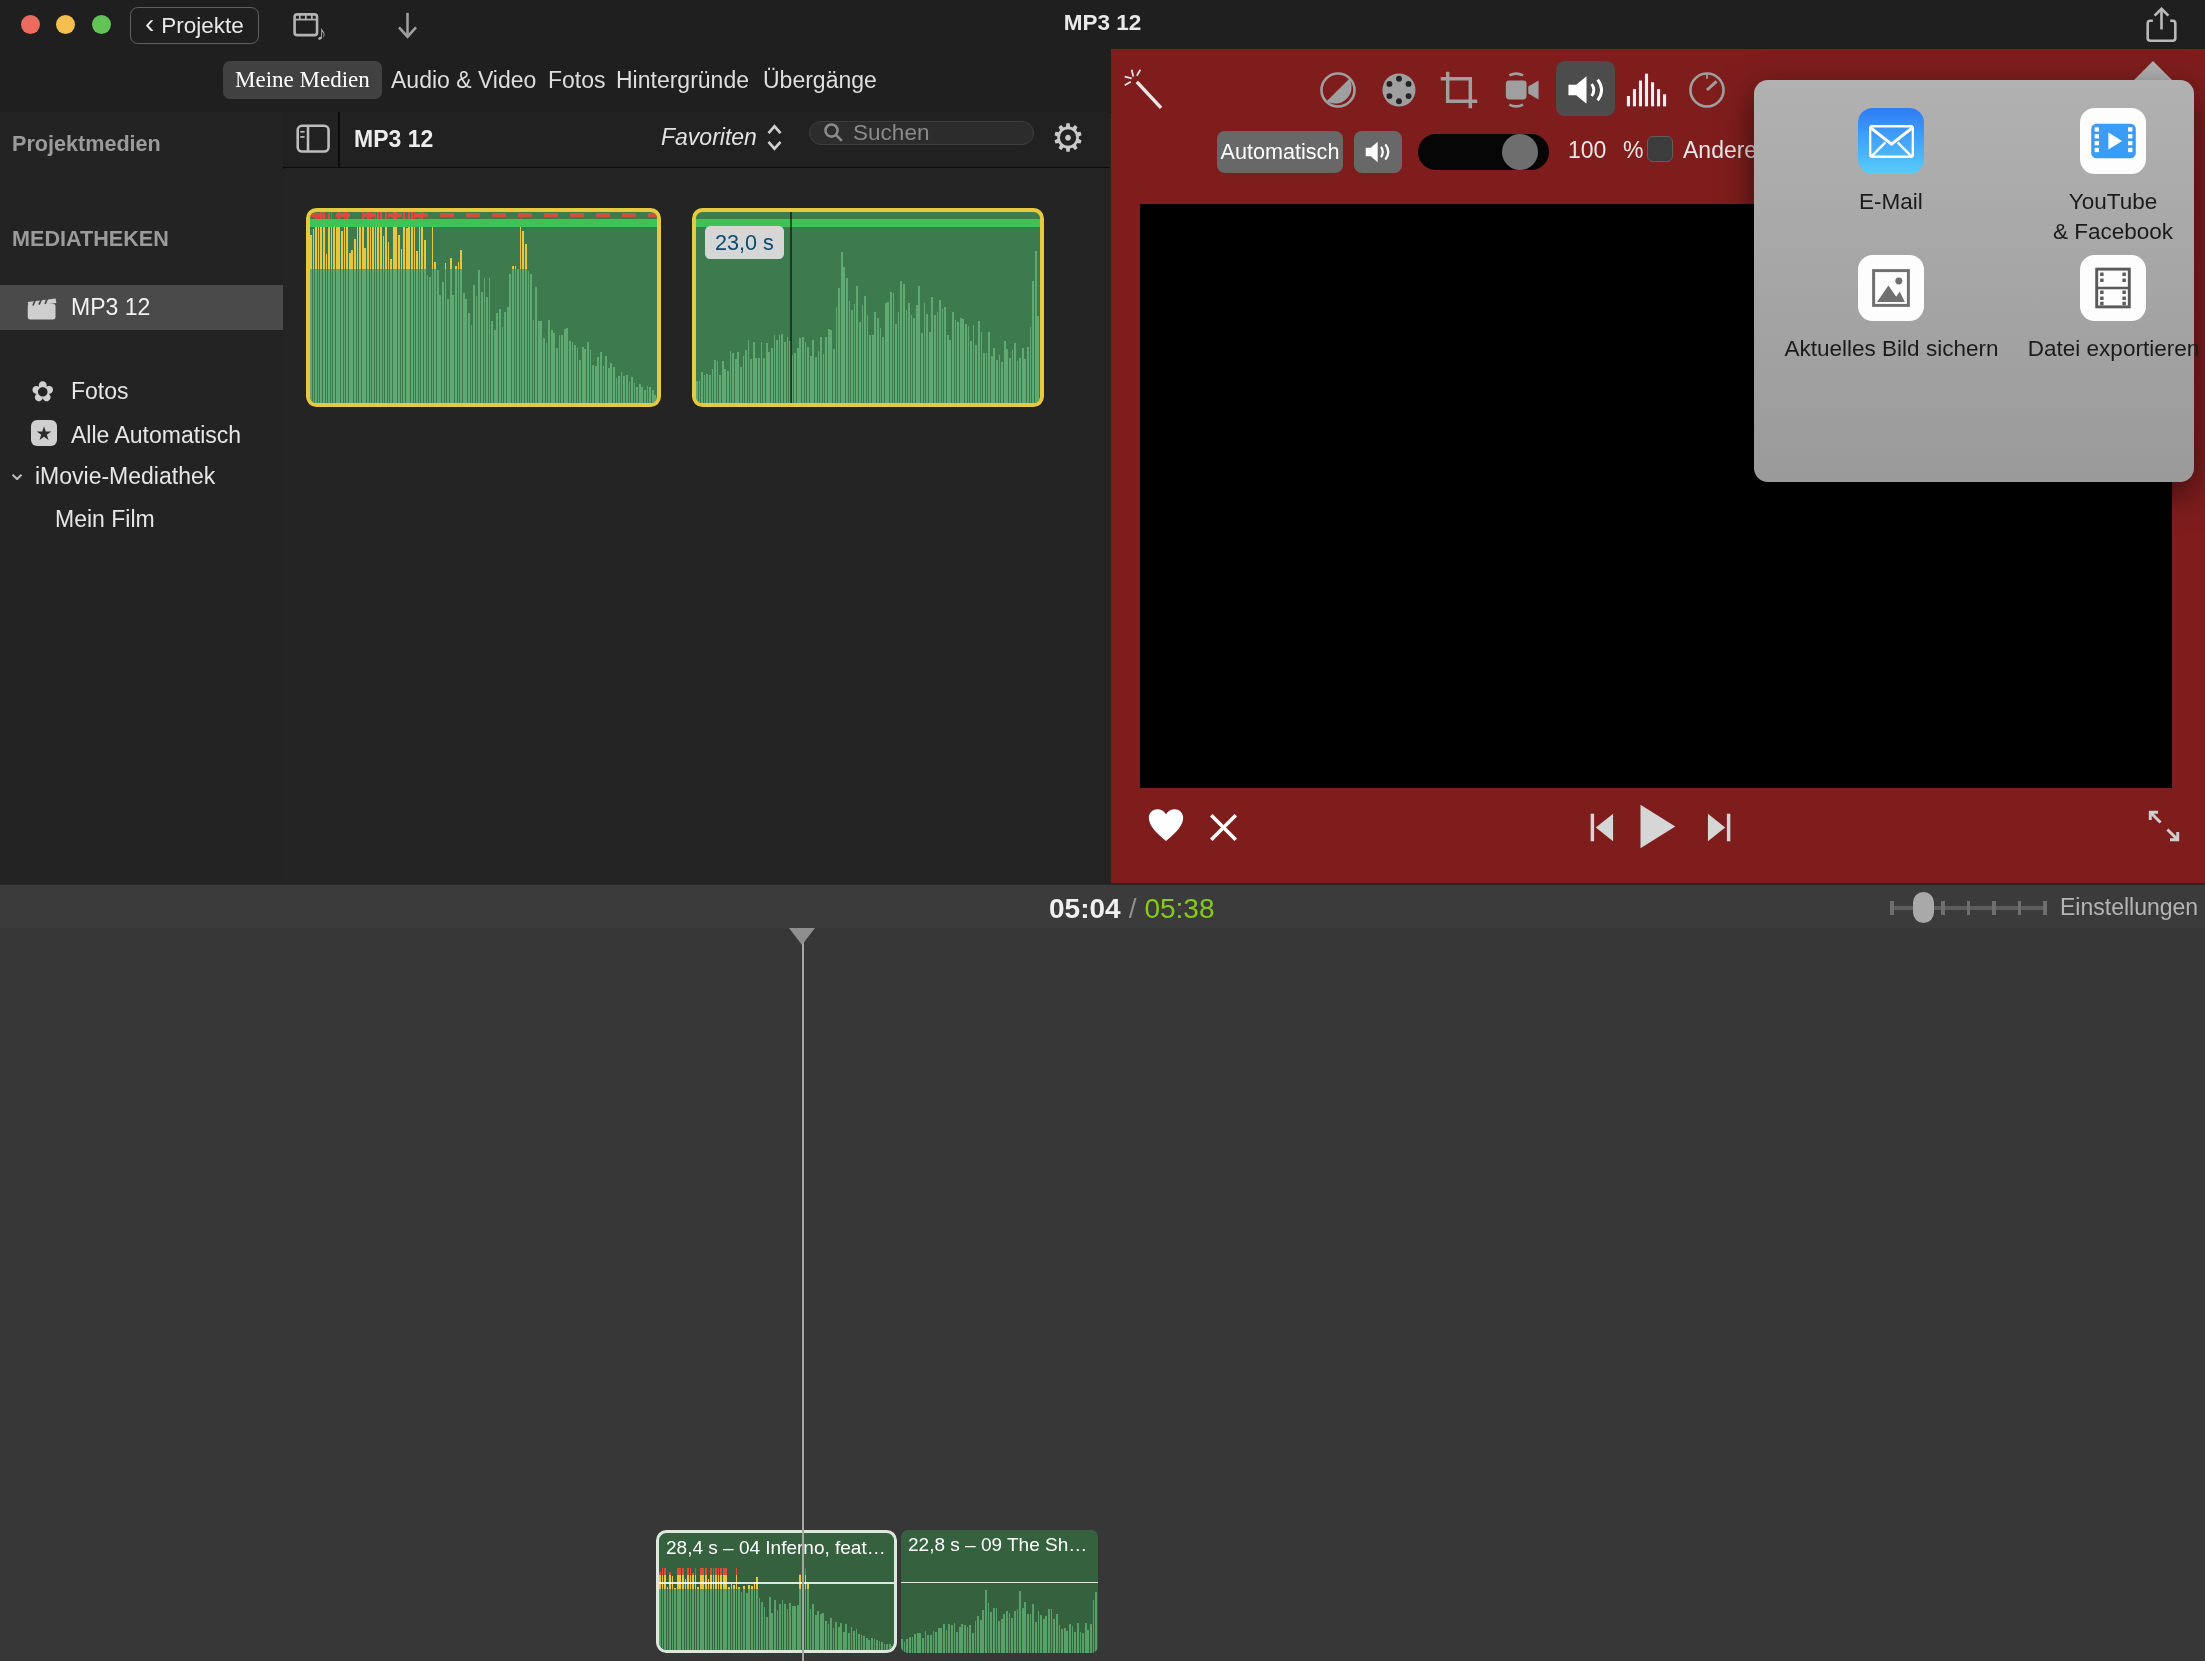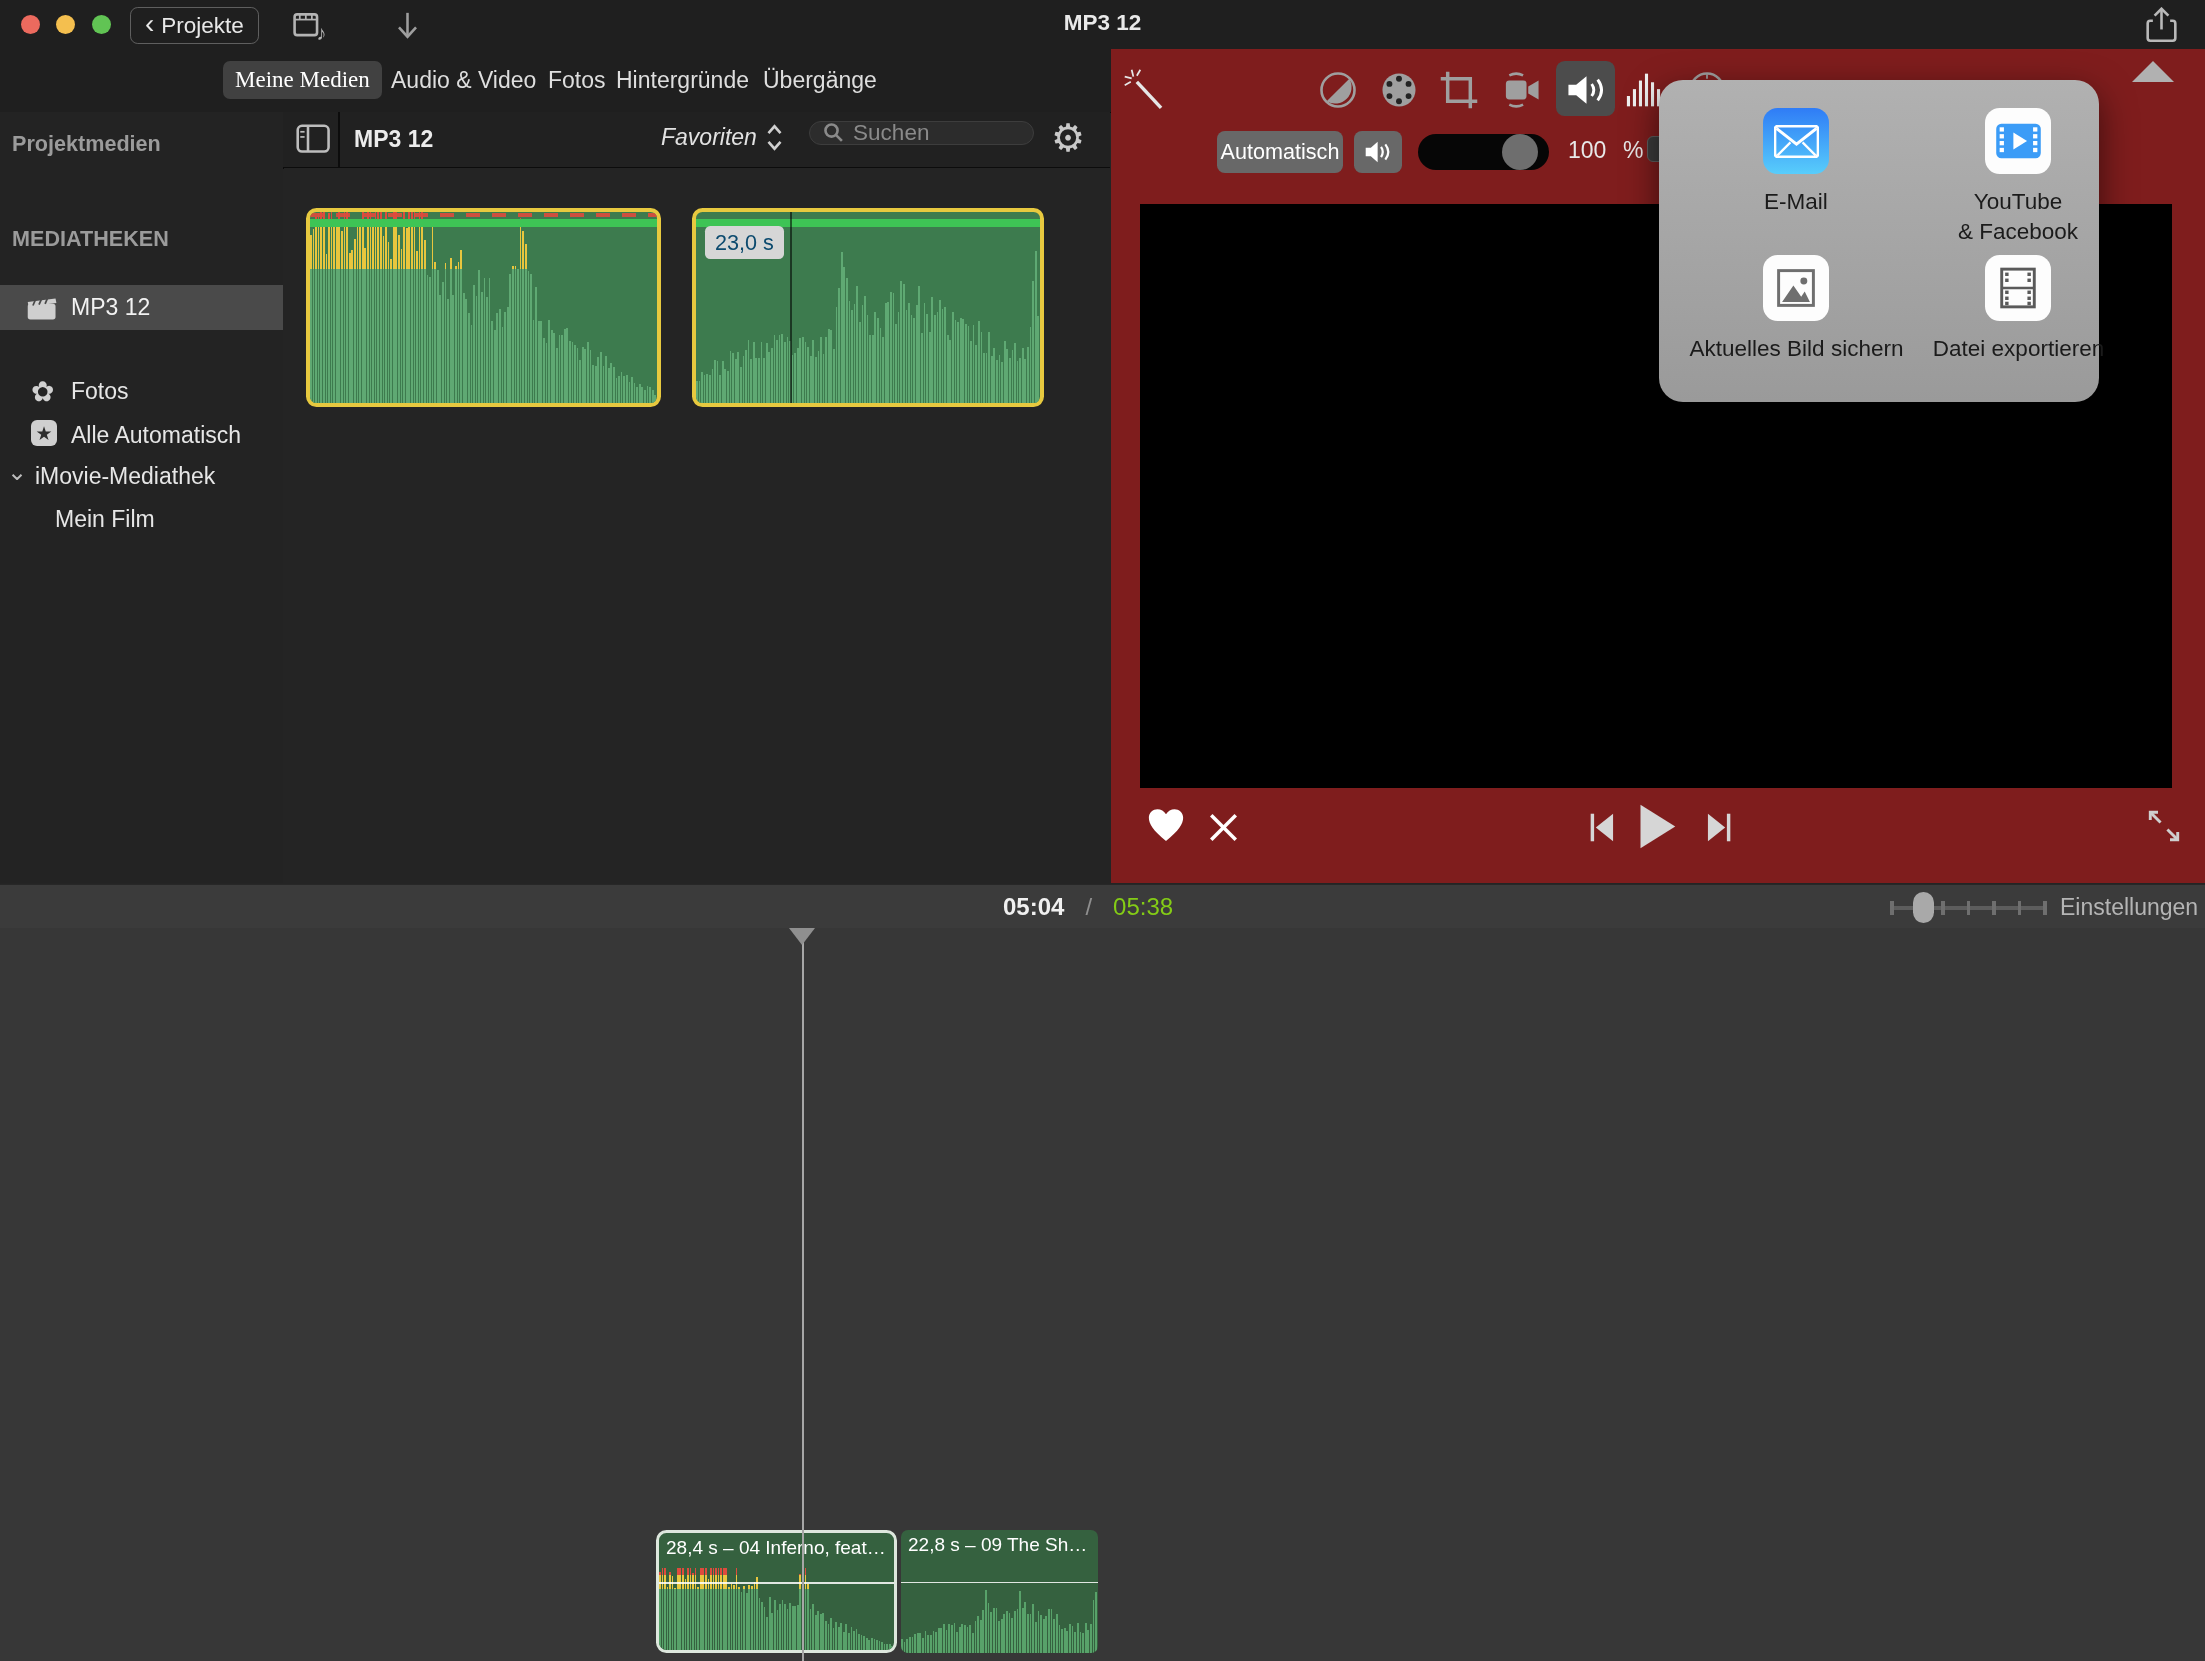--- a/index.html
+++ b/index.html
@@ -47,33 +47,33 @@
   .vt-icon{position:absolute;top:17.3px;width:48px;height:48px;display:flex;align-items:center;justify-content:center;}
   .vt-sel{position:absolute;left:445px;top:12px;width:59px;height:55px;background:#4c4c4c;border-radius:8.6px;}
   .gray-btn{position:absolute;background:#686868;border-radius:7.8px;color:#fff;display:flex;align-items:center;
             justify-content:center;font-size:21.6px;}
   #vol-track{left:307px;top:85px;width:131px;height:36px;background:#060606;border-radius:18px;}
   #vol-knob{left:391px;top:85px;width:36px;height:36px;background:#6e6e6e;border-radius:50%;}
   .v-num{color:#e8e8e8;font-size:23px;}
   #other-chk{left:536px;top:87px;width:26px;height:26px;background:#3c3c3c;border:1.7px solid #5e5e5e;border-radius:6px;box-sizing:border-box;}
   #video{left:28.5px;top:155px;width:1032px;height:584px;background:#000;}
   
-  #share-pop{left:1659px;top:80px;width:440px;height:322px;border-radius:24px;z-index:50;
+  #share-pop{left:1754px;top:80px;width:440px;height:402px;border-radius:14px;z-index:50;
              background:linear-gradient(180deg,#b1b1b1,#9a9a9a);box-shadow:0 12px 35px rgba(0,0,0,.55);}
   #share-arrow{left:2132px;top:61px;width:0;height:0;border-left:21px solid transparent;z-index:50;
                border-right:21px solid transparent;border-bottom:21px solid #b1b1b1;}
   .share-tile{position:absolute;width:66px;height:66px;border-radius:14.7px;background:#fdfdfd;
               display:flex;align-items:center;justify-content:center;}
   .share-label{position:absolute;font-size:22.5px;color:#1b1b1b;text-align:center;white-space:nowrap;}
   .tile-mail{background:linear-gradient(180deg,#2f7cf6,#58cdfb);}
   
   .pc{position:absolute;color:#d6d6d6;}
   
   #tl-head{left:0;top:884px;width:2205px;height:44px;background:#3b3b3b;border-top:1.7px solid #272727;box-sizing:border-box;}
-  #tl-times{position:absolute;left:1003px;top:7.8px;display:flex;gap:21px;font-size:24px;}
+  #tl-times{position:absolute;left:1049px;top:7.8px;display:flex;gap:8px;font-size:28px;}
   #tl-body{left:0;top:928px;width:2205px;height:734px;background:#373737;}
   #playhead-line{left:802px;top:928px;width:1.7px;height:734px;background:#a6a6a6;z-index:10;}
   #playhead-tri{left:789px;top:928px;width:0;height:0;border-left:13px solid transparent;z-index:10;
                 border-right:13px solid transparent;border-top:17.3px solid #8f8f8f;}
   .tl-clip{position:absolute;top:1530px;height:123px;background:var(--tl-clip-bg);border-radius:7px;
            overflow:hidden;box-sizing:border-box;}
   .tl-clip.sel{border:3.5px solid #dde7dd;border-radius:10.4px;}
   .tl-label{position:absolute;left:7px;top:3.5px;right:5.2px;color:#fff;font-size:19px;white-space:nowrap;
             overflow:hidden;z-index:5;}
   .vol-line{position:absolute;left:0;right:0;top:42%;height:1.7px;background:rgba(255,255,255,.85);z-index:4;}

